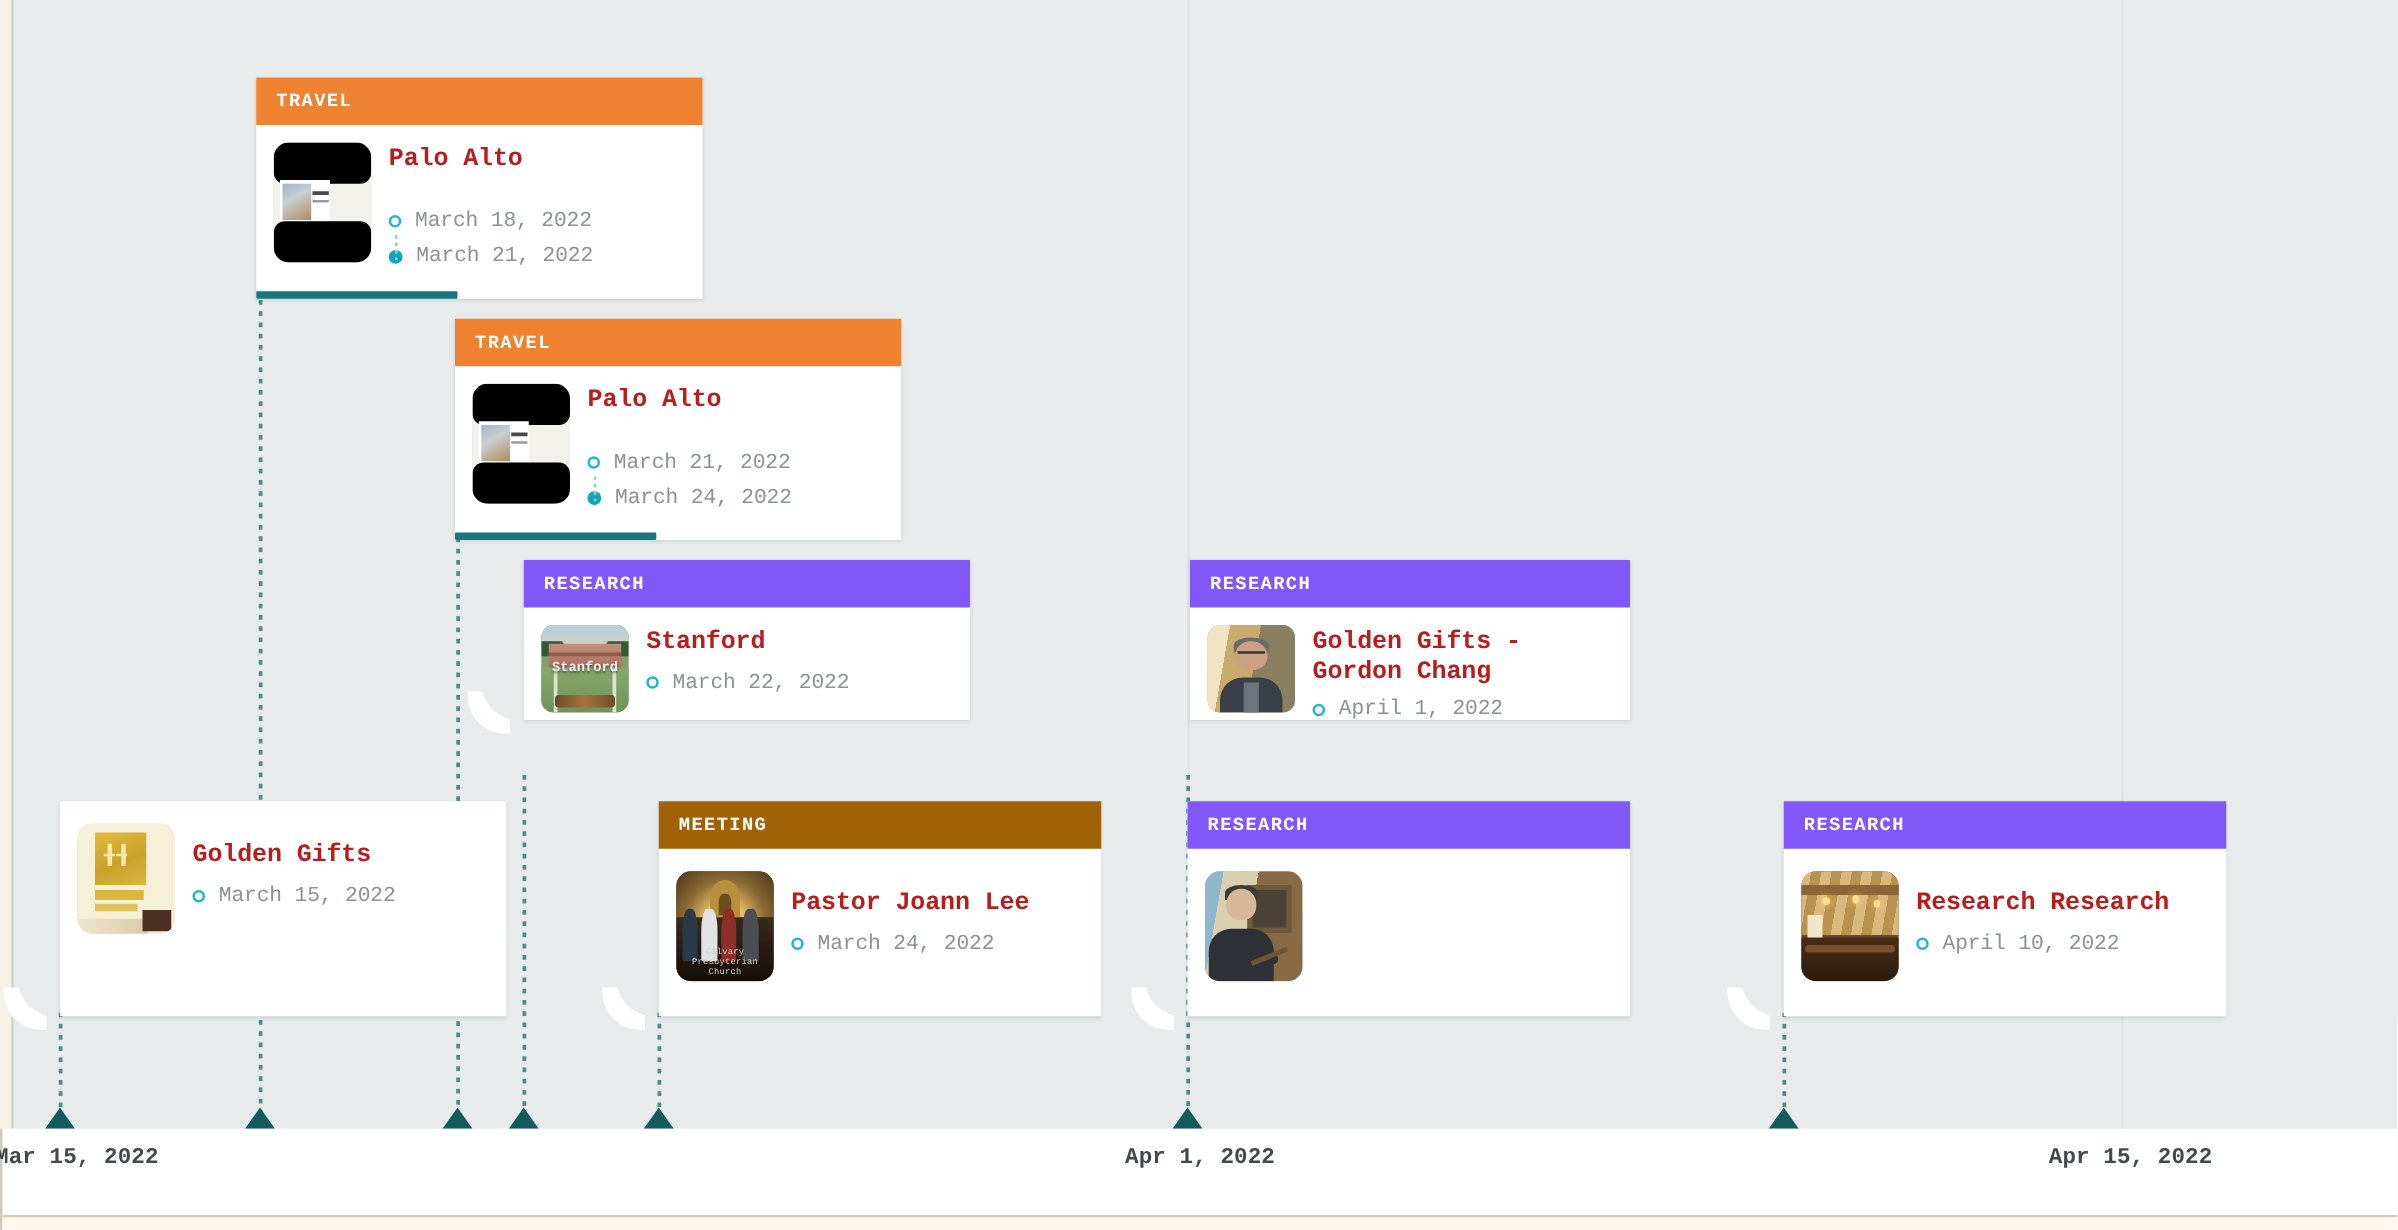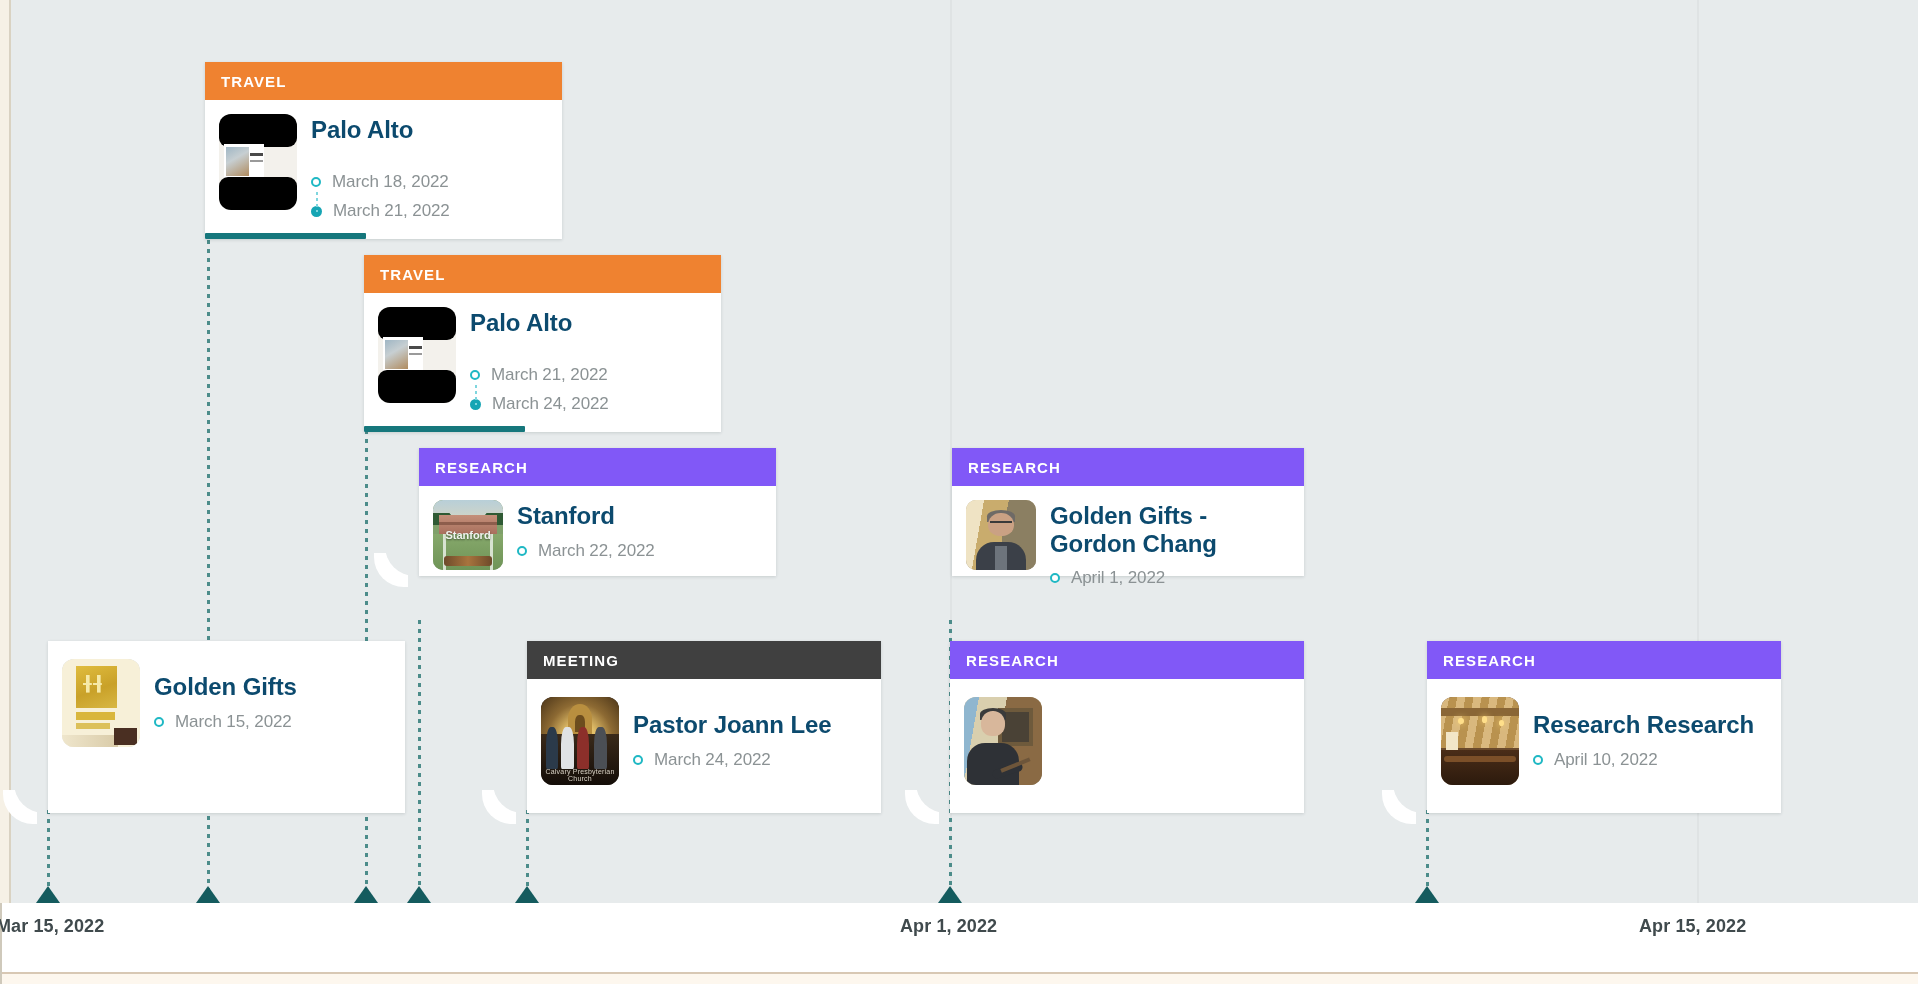--- a/index.html
+++ b/index.html
@@ -8,20 +8,21 @@
     overflow: hidden;
     font-family: "Liberation Sans", sans-serif;
     background: #ffffff;
   }
   #stage {
     position: relative;
     width: 1918px;
     height: 984px;
     background: #ffffff;
     overflow: hidden;
+    font-family: Liberation Mono, monospace;
   }
   
   #plot-band {
     position: absolute;
     left: 0; top: 0;
     width: 1918px; height: 903px;
     background: #e7ebec;
   }
   .grid-line {
     position: absolute;
@@ -122,23 +123,23 @@
     width: 70px; height: 70px;
     border-radius: 10px;
     flex: 0 0 auto;
     overflow: hidden;
     position: relative;
     background: #cfd4d6;
   }
   .thumb.tall { width: 78px; height: 96px; border-radius: 12px; }
   .card-text { padding-top: 2px; min-width: 0; }
   .card-title {
-    font-size: 24px;
+    font-size: 20px;
     font-weight: 700;
-    color: #0c4a6e;
+    color: #b91c1c;
     line-height: 1.18;
     letter-spacing: -0.1px;
     word-break: break-word;
   }
   .date-row {
     display: flex;
     align-items: center;
     gap: 11px;
     margin-top: 11px;
   }
@@ -488,21 +489,21 @@
         <div class="date-row">
           <span class="dot-open"></span>
           <span class="date-text">March 15, 2022</span>
         </div>
       </div>
     </div>
     <div class="card-tail" style="left:-34px; top:138px;"></div>
   </div>
 
   <div class="card" style="left:527px; top:641px; width:354px; height:172px;">
-    <div class="card-header" style="background:#404040;">
+    <div class="card-header" style="background:#a16207;">
       <span>MEETING</span>
     </div>
     <div class="card-body" style="padding-top:18px;">
       <div class="thumb tall" style="height:88px;">
         <div class="art-church">
           <div class="ceiling"></div>
             <div class="arch"></div>
             <div class="crowd"></div>
           <div class="p1"></div>
             <div class="p2"></div>

